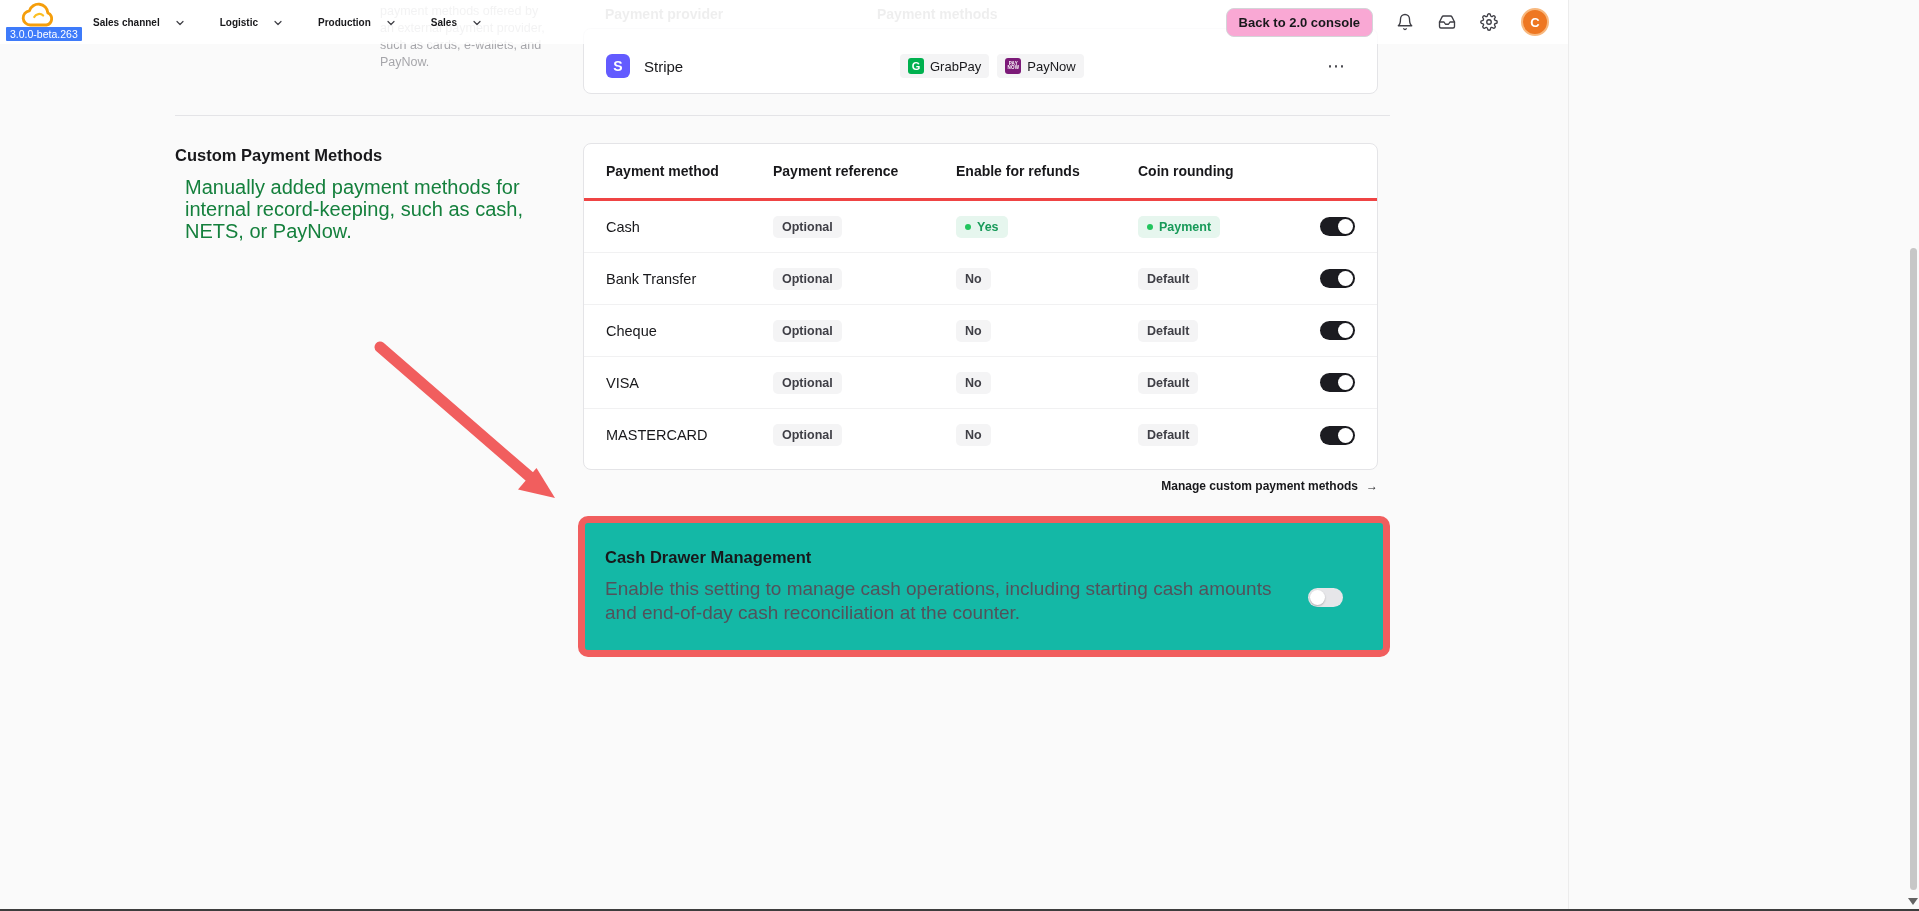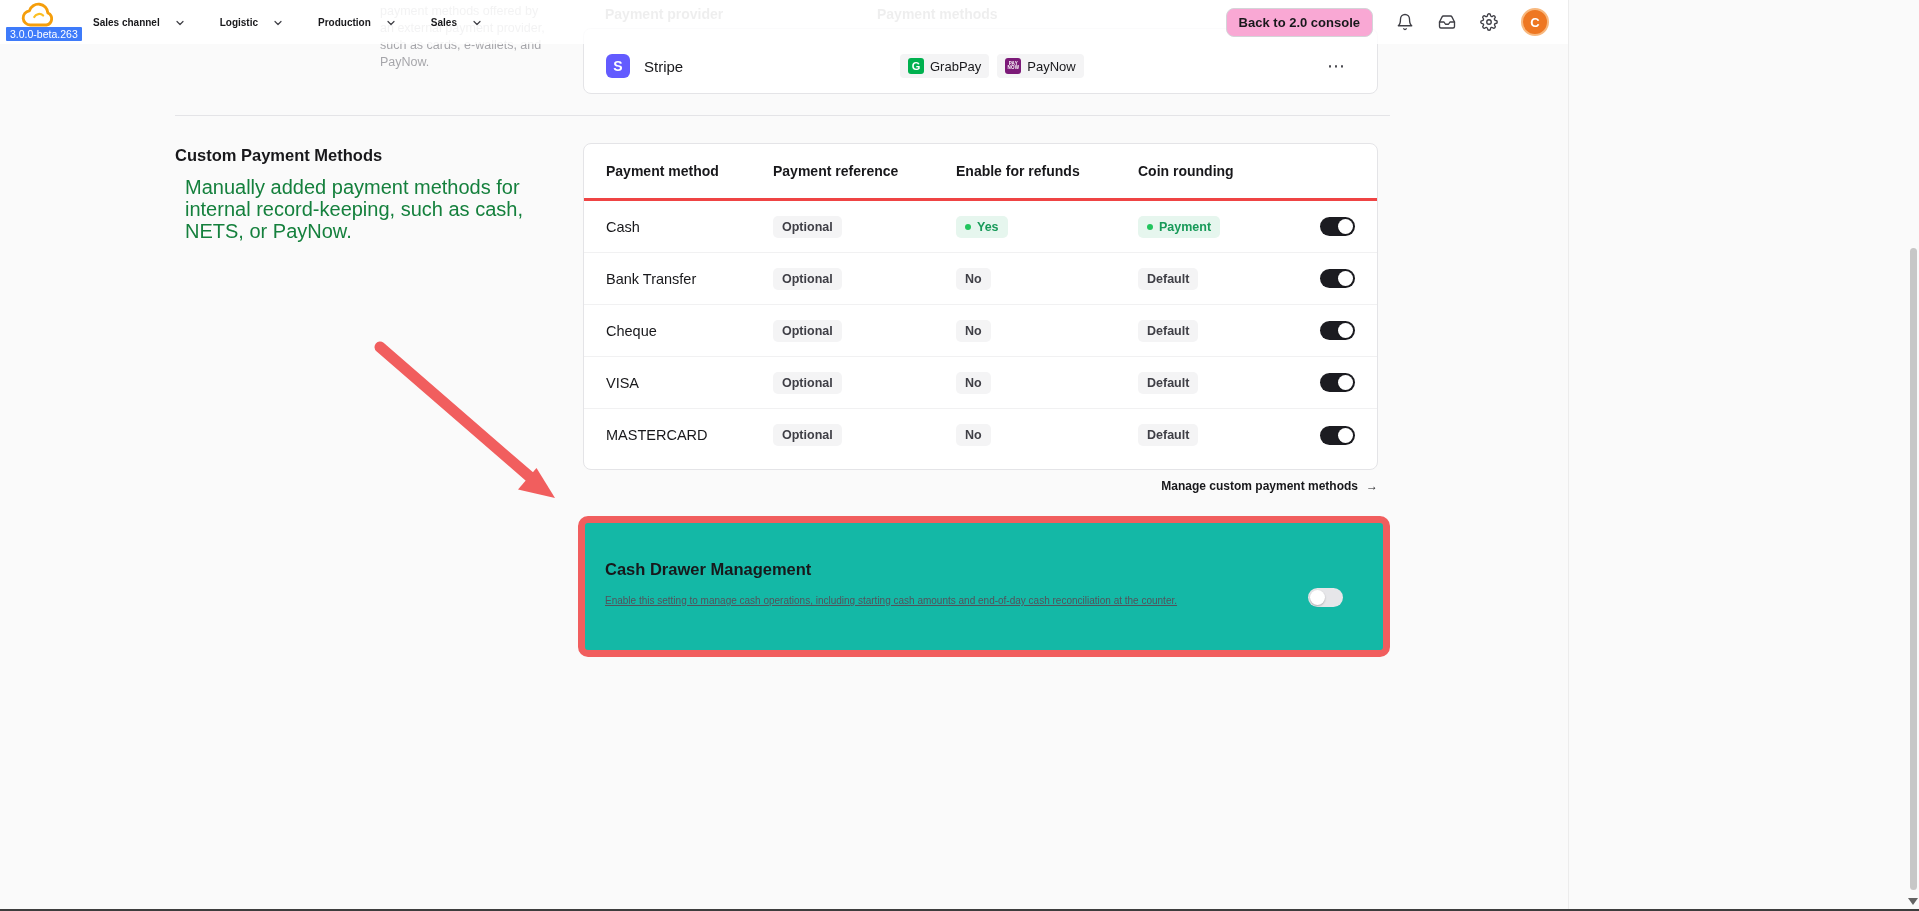--- a/index.html
+++ b/index.html
@@ -128,21 +128,21 @@
   .manage-link .arr { margin-left:8px; }
 
   
   .highlight-box {
     position:absolute; left:578px; top:516px; width:812px; height:141px;
     border:7px solid #f15e5e; border-radius:10px; background:#14b8a6; z-index:1;
     display:flex; align-items:center; padding:0 40px 0 20px;
   }
   .cd-text { flex:1; }
   .cd-title { font-size:16.5px; font-weight:600; margin-bottom:10px; }
-  .cd-desc  { font-size:10px; line-height:24px; color:#52525b; width:700px;text-decoration:underline; }
+  .cd-desc  { font-size:19px; line-height:24px; color:#52525b; width:700px; }
   .cd-toggle-wrap { margin-top:22px; }
 
   .annot-arrow { position:absolute; left:370px; top:337px; z-index:4; pointer-events:none; }
 
   
   .app-edge { position:absolute; left:1568px; top:0; width:1px; height:909px; background:#ececec; }
   .scroll-thumb { position:absolute; right:2px; top:248px; width:7px; height:642px; background:#c7c7c7; border-radius:4px; cursor:pointer; z-index:5; }
   .scroll-down {
     position:absolute; right:1px; bottom:6px; width:0; height:0; z-index:5; cursor:pointer;
     border-left:5px solid transparent; border-right:5px solid transparent; border-top:7px solid #636363;

